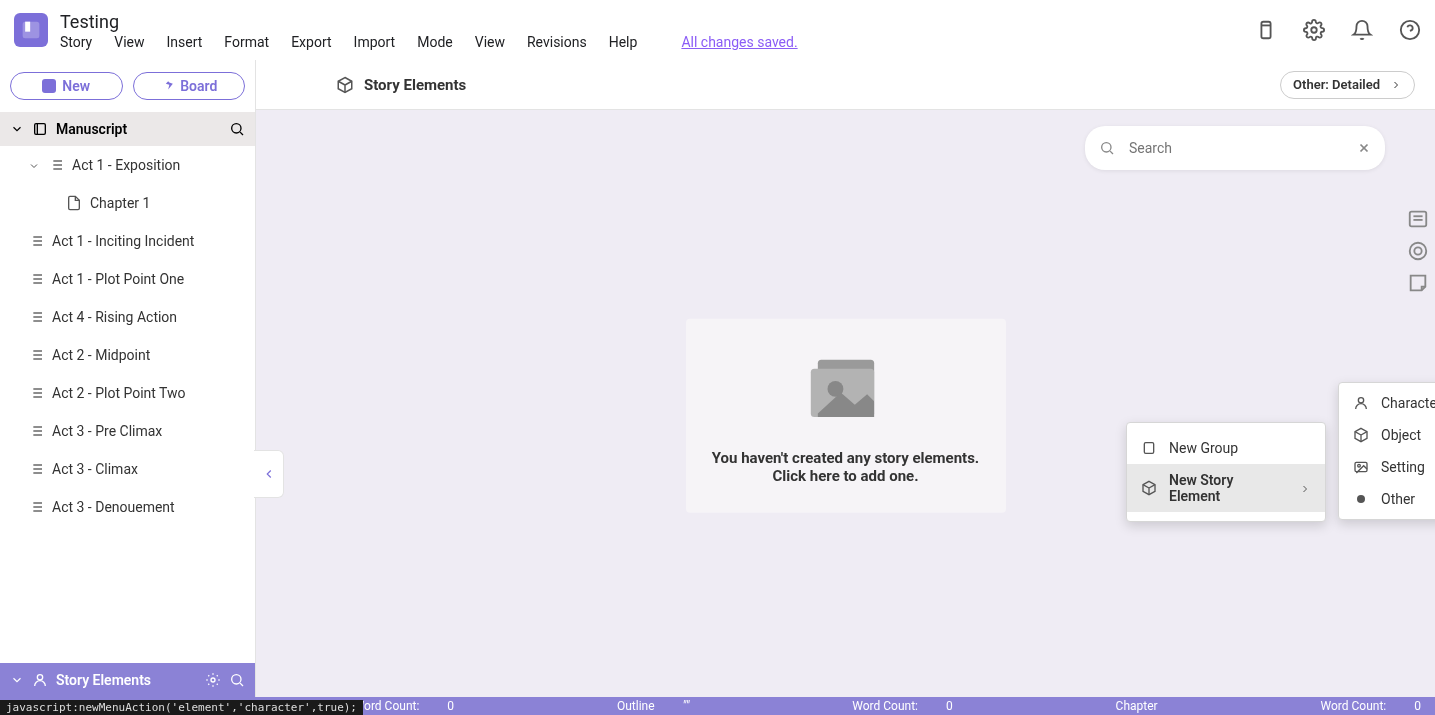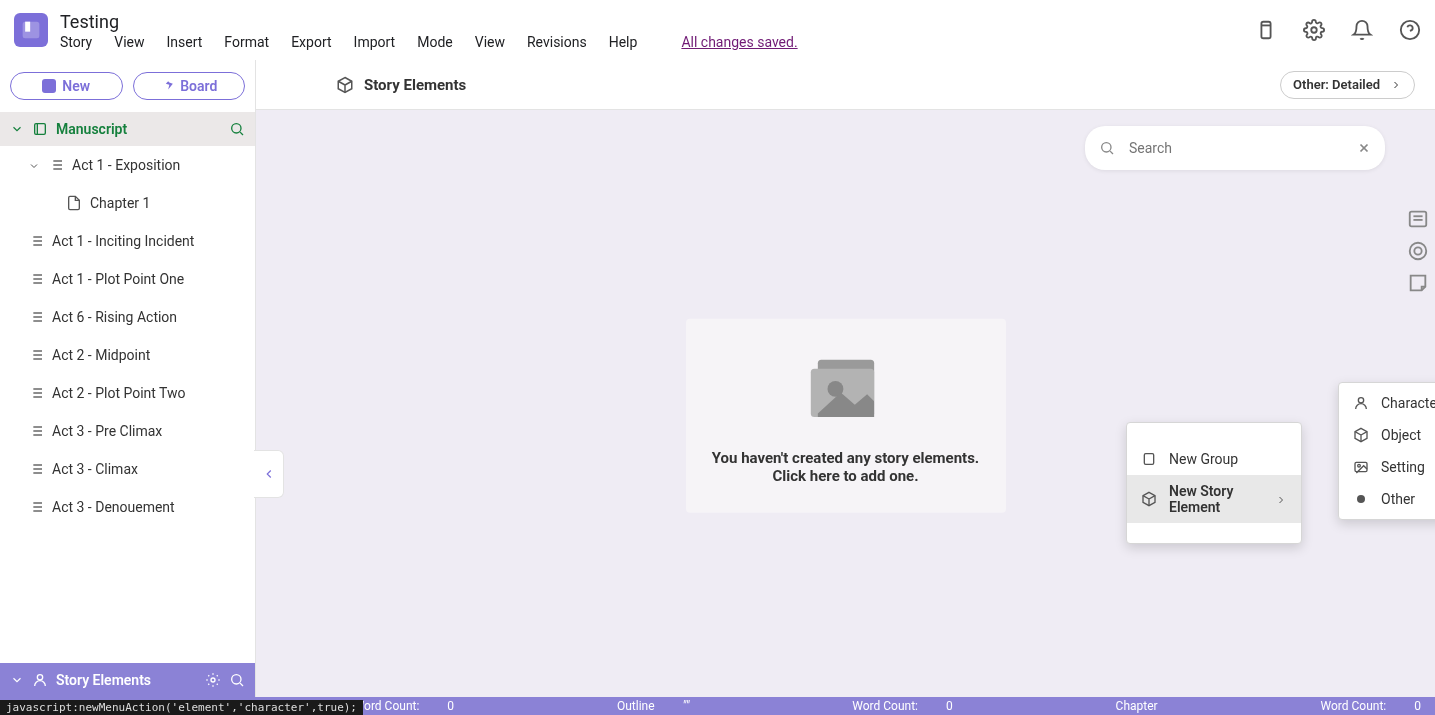--- a/index.html
+++ b/index.html
@@ -5,32 +5,32 @@
 * { margin: 0; padding: 0; box-sizing: border-box; font-family: -apple-system, BlinkMacSystemFont, "Segoe UI", Roboto, sans-serif; }
 html, body { width: 1435px; height: 715px; overflow: hidden; background: #fff; }
 .app { display: flex; flex-direction: column; height: 100%; }
 .topbar { display: flex; align-items: center; height: 60px; padding: 0 14px; gap: 12px; }
 .logo { width: 34px; height: 34px; border-radius: 6px; background: #7c6fd9; display:flex; align-items:center; justify-content:center; flex-shrink:0;}
 .logo svg { width: 20px; height: 20px; }
 .titleblock { display:flex; flex-direction:column; }
 .title { font-size: 18px; font-weight: 400; color:#202124; }
 .menubar { display:flex; gap: 22px; margin-top:2px; font-size: 14px; color:#202124; }
 .menubar span { cursor: pointer; }
-.save-status { text-decoration: underline; color:#701a75; }
+.save-status { text-decoration: underline; color:#8b5cf6; }
 .spacer { flex:1; }
 .top-icons { display:flex; gap: 26px; align-items:center; }
 .top-icons .ticon { width: 22px; height: 22px; color:#555; cursor:pointer; }
 .mainrow { display:flex; flex:1; min-height:0; position:relative; }
 .sidebar { width: 256px; border-right: 1px solid #e3e3e3; display:flex; flex-direction:column; background:#fff; flex-shrink:0;}
 .sidebar-top-btns { display:flex; gap: 10px; padding: 12px 10px; align-items:center; }
 .pill-btn { border: 1px solid #7c6fd9; color:#7c6fd9; background:#fff; border-radius: 20px; height: 28px; display:flex; align-items:center; justify-content:center; font-size: 14px; font-weight:600; gap:6px; cursor:pointer; }
 .pill-new { width: 116px; }
 .pill-board { width: 116px; }
 .pill-btn .pi { width:14px; height:14px; background:#7c6fd9; border-radius:3px; display:inline-block;}
-.section-header { display:flex; align-items:center; background:#ebe8e8; height: 34px; padding: 0 10px; gap:8px; font-size: 14px; font-weight:600; color:#15803d; }
+.section-header { display:flex; align-items:center; background:#ebe8e8; height: 34px; padding: 0 10px; gap:8px; font-size: 14px; font-weight:600; color:#000000; }
 .section-header.active { background:#8b82d6; color:#fff; }
 .section-header .chev { width:14px; height:14px; }
 .section-header .sicon { width:16px; height:16px; }
 .section-header .label { flex:1; }
 .section-header .ract { width:16px; height:16px; cursor:pointer; }
 .tree { flex:1; overflow:auto; font-size:14px; color:#333; }
 .tree-item { display:flex; align-items:center; height: 38px; gap:8px; cursor:pointer; }
 .tree-item.depth1 { padding-left: 28px; align-items: center; }
 .tree-item.leaf { padding-left: 66px; }
 .tree-item .bullet { width:16px; height:16px; color:#555; display:flex; align-items:center; justify-content:center; }
@@ -45,21 +45,21 @@
 .searchbox input { border:none; outline:none; flex:1; font-size:14px; background:transparent; }
 .searchbox .si { width:16px; height:16px; color:#888; }
 .searchbox .xi { width:14px; height:14px; color:#888; cursor:pointer; }
 .rightrail { position:absolute; right:6px; top:98px; display:flex; flex-direction:column; gap:10px; }
 .rightrail .ri { width:22px; height:22px; color:#888; cursor:pointer; }
 .collapse-handle { position:absolute; left:-2px; top: 340px; width:30px; height:48px; background:#fff; border:1px solid #e3e3e3; border-left:none; border-radius: 0 6px 6px 0; display:flex; align-items:center; justify-content:center; cursor:pointer; color:#7c6fd9;}
 .empty-card { position:absolute; left:50%; top:50%; transform:translate(-50%,-44%); width:320px; background:#f6f4f7; border-radius:4px; padding: 28px 22px; text-align:center; }
 .empty-card .img { width:88px; height:88px; margin: 0 auto 14px; }
 .empty-card .t1 { font-size:15px; font-weight:700; color:#333; }
 .empty-card .t2 { font-size:15px; font-weight:700; color:#333; }
-.ctx-menu { position:absolute; left:870px; top:312px; width:176px; background:#fff; border:1px solid #d6d6d6; border-radius:4px; box-shadow: 0 4px 12px rgba(0,0,0,0.15); padding:20px 0; }
+.ctx-menu { position:absolute; left:870px; top:312px; width:200px; background:#fff; border:1px solid #d6d6d6; border-radius:4px; box-shadow: 0 4px 12px rgba(0,0,0,0.15); padding:9px 0; }
 .ctx-item { display:flex; align-items:center; gap:12px; padding: 8px 14px; font-size:14px; color:#333; cursor:pointer; }
 .ctx-item.active { background:#e8e8e8; font-weight:600; }
 .ctx-item .ci { width:16px; height:16px; color:#555; }
 .ctx-item .arrow { margin-left:auto; width:12px; height:12px; color:#555; }
 .submenu { position:absolute; left:1082px; top:272px; width:152px; background:#fff; border:1px solid #d6d6d6; border-radius:4px; box-shadow: 0 4px 12px rgba(0,0,0,0.15); padding:4px 0; }
 .statusbar { height:18px; background:#8b82d6; color:#fff; display:flex; align-items:center; font-size:12px; }
 .statusbar .seg { padding: 0 14px; white-space:nowrap;}
 .statusbar .segtitle { font-style:italic; }
 .statusbar .gap { flex:1; }
 .js-hint { position:absolute; left:0; bottom:0; background:#1a1a1a; color:#ddd; font-size:11px; padding:1px 6px; font-family: monospace;}
@@ -198,21 +198,21 @@
             <span class="bullet">
               <svg width="16" height="16" viewBox="0 0 24 24" fill="none" stroke="currentColor" stroke-width="2">
                 <line x1="8" y1="6" x2="21" y2="6"></line>
                 <line x1="8" y1="12" x2="21" y2="12"></line>
                 <line x1="8" y1="18" x2="21" y2="18"></line>
                 <line x1="3" y1="6" x2="3" y2="6"></line>
                 <line x1="3" y1="12" x2="3" y2="12"></line>
                 <line x1="3" y1="18" x2="3" y2="18"></line>
               </svg>
             </span>
-            <span>Act 6 - Rising Action</span>
+            <span>Act 4 - Rising Action</span>
           </div>
           <div class="tree-item depth1">
             <span class="bullet">
               <svg width="16" height="16" viewBox="0 0 24 24" fill="none" stroke="currentColor" stroke-width="2">
                 <line x1="8" y1="6" x2="21" y2="6"></line>
                 <line x1="8" y1="12" x2="21" y2="12"></line>
                 <line x1="8" y1="18" x2="21" y2="18"></line>
                 <line x1="3" y1="6" x2="3" y2="6"></line>
                 <line x1="3" y1="12" x2="3" y2="12"></line>
                 <line x1="3" y1="18" x2="3" y2="18"></line>

